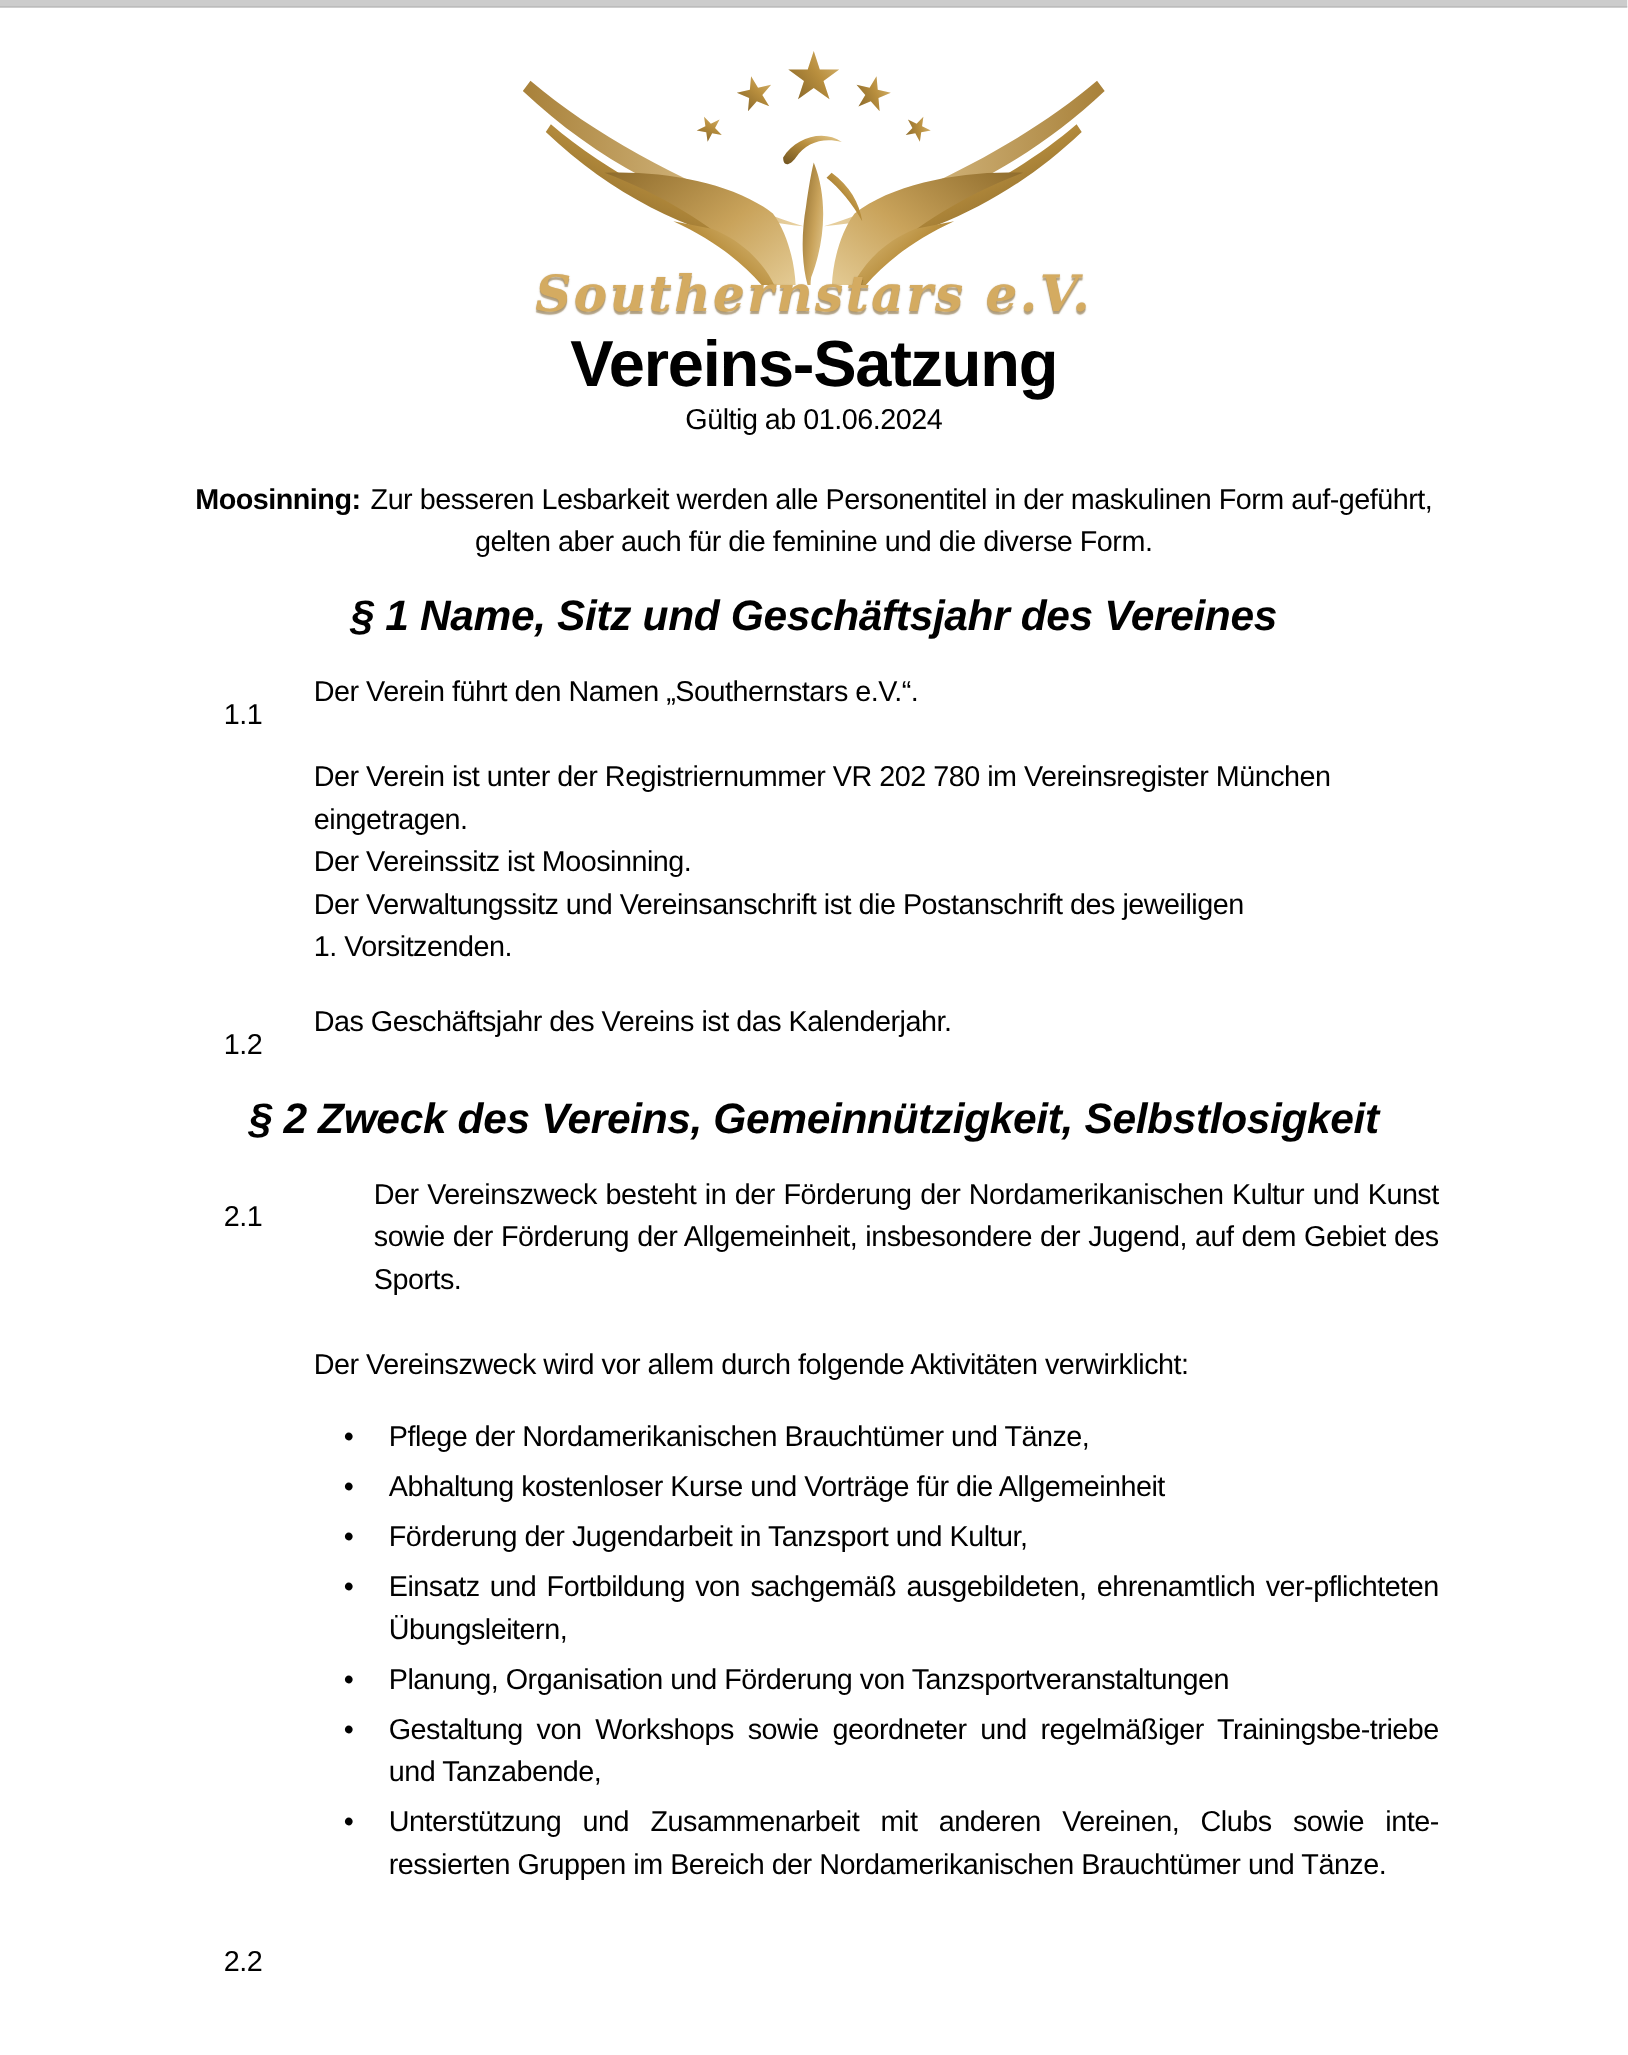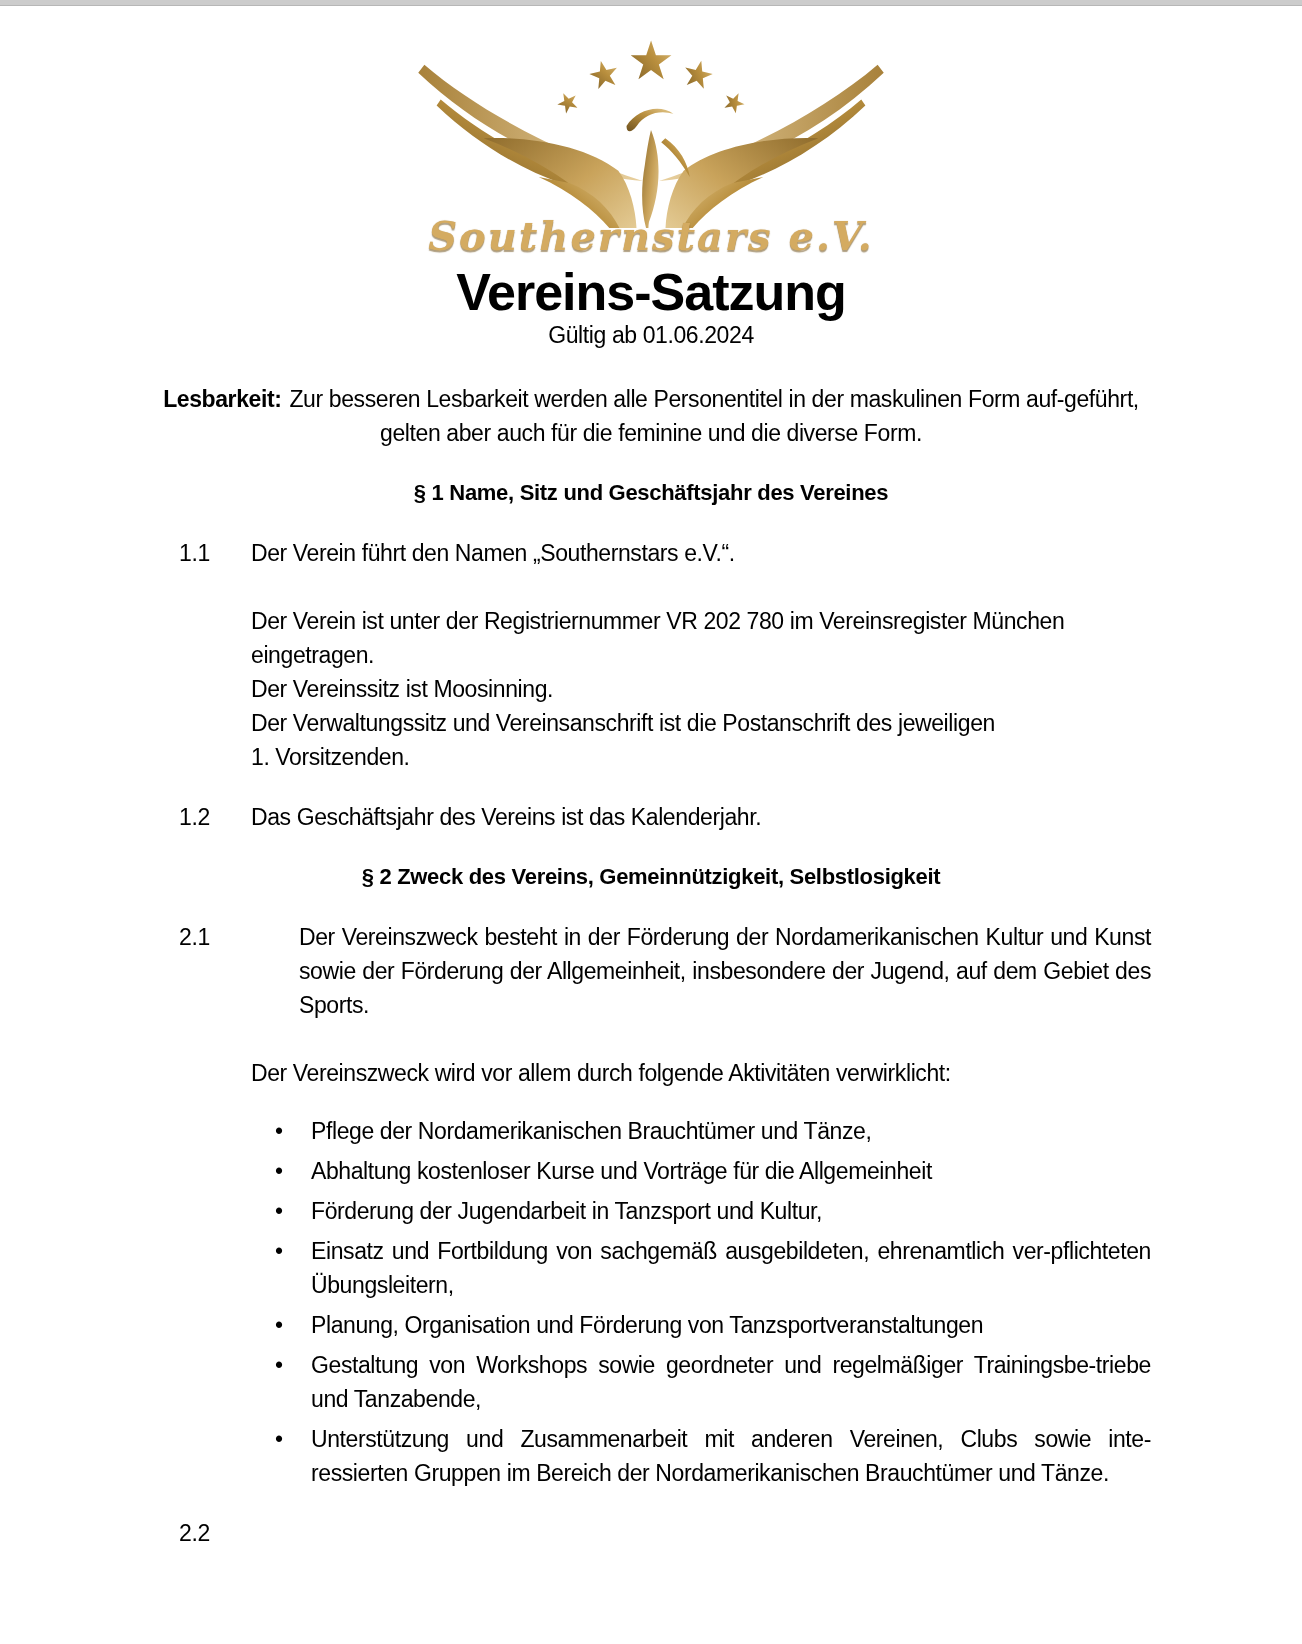--- a/index.html
+++ b/index.html
@@ -15,27 +15,27 @@
   .logo-wrap svg{display:block;margin:0 auto;}
   .brand{
     font-family:"DejaVu Serif",serif;font-style:italic;font-weight:700;
     font-size:40px;letter-spacing:2px;color:var(--gold,#d4ab61);
     text-shadow:0 2px 1px rgba(112,82,30,.55), 0 0 1px rgba(140,105,45,.4);
     margin-top:-16px;line-height:48px;
   }
   
   h1{margin:6px 0 0;text-align:center;font-size:52px;line-height:52px;font-weight:700;letter-spacing:-1px;}
   .subtitle{text-align:center;font-size:36px;line-height:42px;margin:0;font-weight:400;letter-spacing:-.5px;}
-  h2{margin:26px 0 0;text-align:center;font-size:22px;line-height:34px;font-weight:700;letter-spacing:-.3px;}
+  h2{margin:26px 0 0;text-align:center;font-size:34px;line-height:34px;font-weight:700;letter-spacing:-.3px;font-style:italic;}
   
   .bodytext{font-size:23px;line-height:34px;letter-spacing:-.4px;}
   .note{margin:30px 0 0;text-align:center;}
   .note-label{font-weight:700;margin-right:8px;}
   .item{display:grid;grid-template-columns:100px 1fr;margin-top:26px;}
-  .num{padding-left:28px;}
+  .num{padding-left:28px;margin-top:18px;}
   .para{margin:0;}
   .para + .para{margin-top:34px;}
   .multiline{white-space:pre-line;}
   .justify{text-align:justify;margin-left:48px;}
   ul.bullets{list-style:none;margin:24px 0 0;padding:0 0 0 60px;}
   ul.bullets li{position:relative;margin:0;text-align:justify;}
   ul.bullets li + li{margin-top:6px;}
   ul.bullets li::before{content:"\2022";position:absolute;left:-36px;top:0;font-size:23px;}
 </style>
 </head>
@@ -90,21 +90,21 @@
         <path d="M230,96 C242,126 238,160 228,186 C226,198 230,208 236,214 C222,198 218,164 224,130 C226,116 228,104 230,96 Z" fill="url(#gA)"></path>
         <path d="M244,104 C258,114 266,128 268,142 C260,128 250,116 240,108 Z" fill="url(#gB)"></path>
       </g>
     </svg>
     <div class="brand">Southernstars e.V.</div>
   </div>
 
   <h1>Vereins-Satzung</h1>
   <p class="subtitle bodytext">Gültig ab 01.06.2024</p>
 
-  <p class="note bodytext"><span class="note-label">Lesbarkeit:</span><span>Zur besseren Lesbarkeit werden alle Personentitel in der maskulinen Form auf-geführt, gelten aber auch für die feminine und die diverse Form.</span></p>
+  <p class="note bodytext"><span class="note-label">Moosinning:</span><span>Zur besseren Lesbarkeit werden alle Personentitel in der maskulinen Form auf-geführt, gelten aber auch für die feminine und die diverse Form.</span></p>
 
   <h2>§ 1 Name, Sitz und Geschäftsjahr des Vereines</h2>
 
   <div class="item bodytext">
     <div class="num">1.1</div>
     <div class="body">
       <p class="para">Der Verein führt den Namen „Southernstars e.V.“.</p>
       <p class="para multiline">Der Verein ist unter der Registriernummer VR 202 780 im Vereinsregister München eingetragen.
 Der Vereinssitz ist Moosinning.
 Der Verwaltungssitz und Vereinsanschrift ist die Postanschrift des jeweiligen

